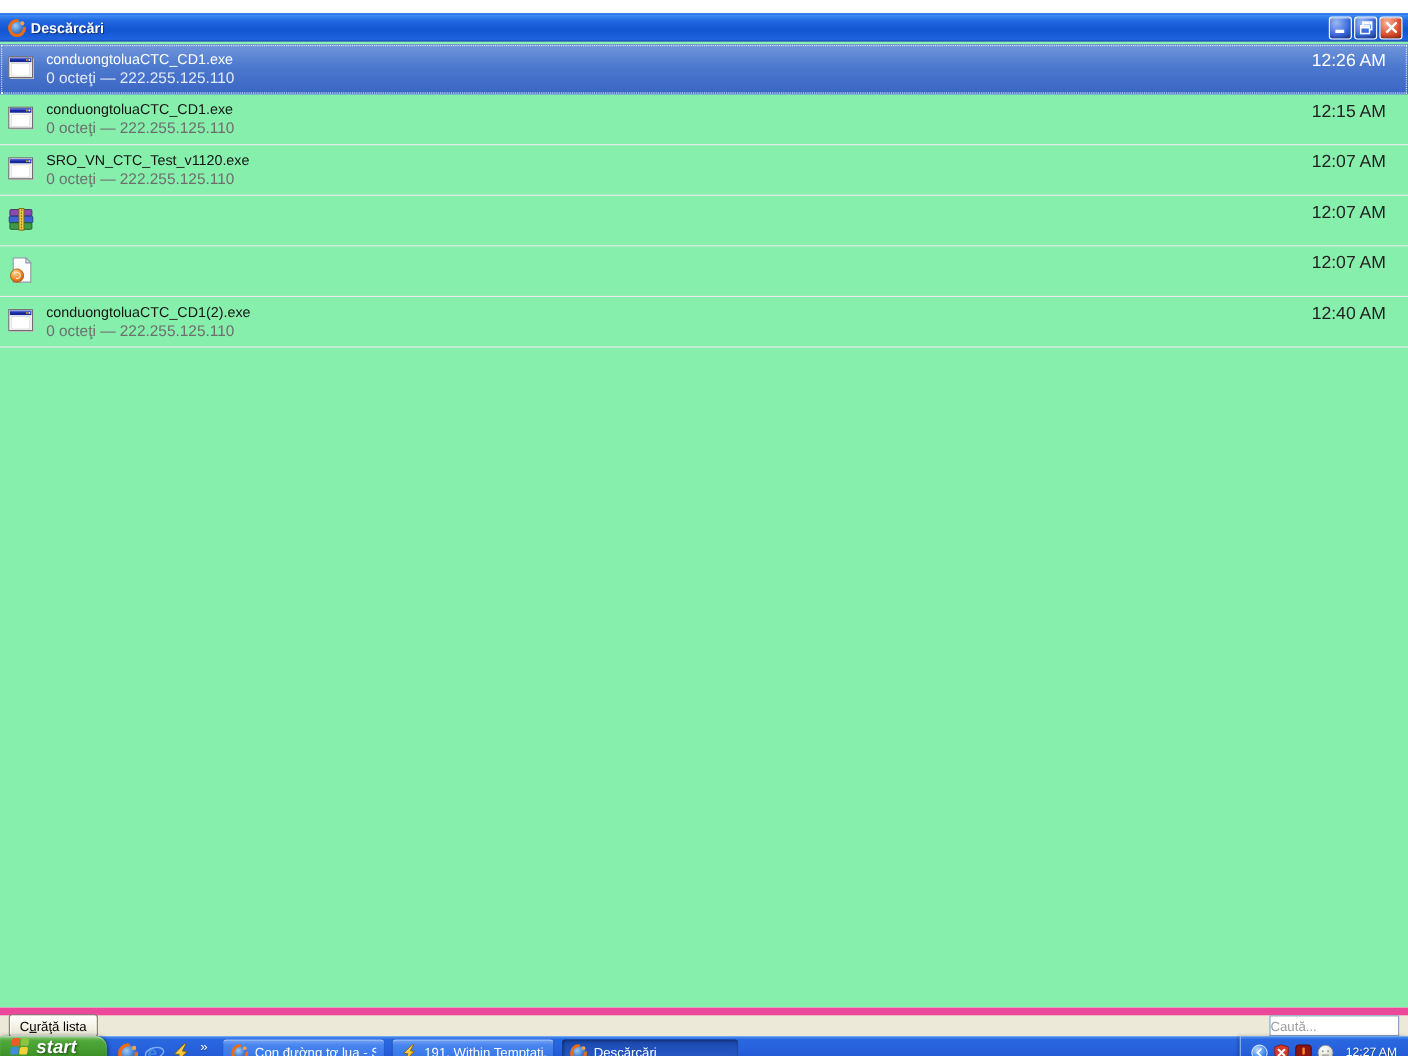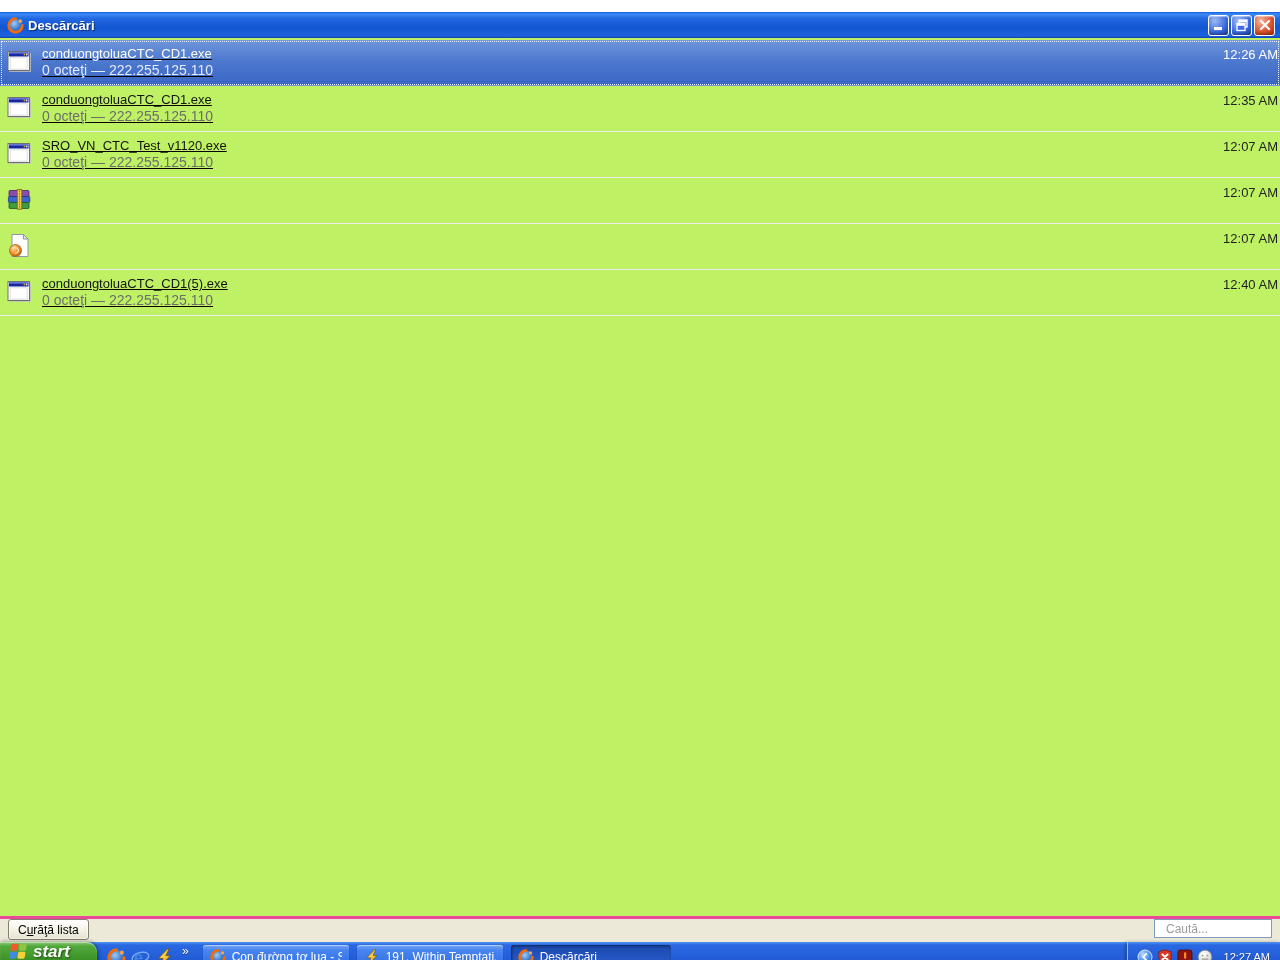--- a/index.html
+++ b/index.html
@@ -14,40 +14,40 @@
   .titlebar .app-icon { width:17px; height:17px; margin:0 4px 0 2px; }
   .title-text { color:#fff; font-weight:bold; font-size:13px; flex:1; text-shadow:1px 1px 1px #103070; }
   .winbtns { display:flex; gap:2px; }
   .winbtn { width:21px; height:21px; border:1px solid #fff; border-radius:3px; display:flex; align-items:center; justify-content:center;
             box-shadow:inset 0 1px 1px rgba(255,255,255,.5), inset 0 -2px 3px rgba(0,0,0,.25); }
   .winbtn.minimize-icon, .winbtn.restore-icon { background:radial-gradient(circle at 30% 25%, #9cb8f2, #3a6ae0 60%, #1f3f9e); }
   .winbtn.close-icon { background:radial-gradient(circle at 30% 25%, #f5b49a, #e05534 55%, #b02a0e); }
   .winbtn svg { width:16px; height:16px; display:block; }
 
   
-  .list { flex:1; background:#bef264; padding-top:2px; overflow:hidden;text-decoration:underline; }
+  .list { flex:1; background:#86efac; padding-top:2px; overflow:hidden; }
   .row { height:46px; position:relative; display:flex; padding:5px 10px 0 6px; border-bottom:1px solid #ececec; }
   .ricon { width:27px; height:27px; margin:3px 9px 0 0; flex:0 0 27px; }
   .ricon svg { width:100%; height:100%; display:block; }
   .rname { font-size:13px; line-height:17px; color:#151515; }
   .rdetails { font-size:14px; line-height:15px; margin-top:1px; color:#6d6d6d; }
-  .rtime { position:absolute; right:2px; top:7px; font-size:13px; color:#222; }
+  .rtime { position:absolute; right:20px; top:7px; font-size:16px; color:#222; }
   .row.selected { background:linear-gradient(180deg,#7197da 0%,#4d79ce 45%,#3a66c4 100%);
                   outline:1px dotted #e9eefb; outline-offset:-2px; border-bottom-color:transparent; }
   .row.selected .rname { color:#fff; }
   .row.selected .rdetails { color:#e4ebf9; }
   .row.selected .rtime { color:#fff; }
 
   
-  .footer { height:26px; flex:0 0 26px; background:#ece9d8; border-top:3px solid #ec4899;
-            display:flex; align-items:flex-start; justify-content:space-between; padding:0 8px; }
+  .footer { height:26px; flex:0 0 26px; background:#ece9d8; border-top:7px solid #ec4899;
+            display:flex; align-items:center; justify-content:space-between; padding:0 8px; }
   .clear-btn { height:21px; padding:0 9px; font-size:12px; color:#000; font-family:"Liberation Sans", sans-serif;
                background:linear-gradient(180deg,#ffffff,#f4f2e6 55%,#e5e2cf); border:1px solid #82826c; border-radius:3px;
                box-shadow:inset 0 0 0 1px rgba(255,255,255,.6); cursor:default; }
-  .search { width:118px; height:19px; border:1px solid #7f9db9; font-size:12px; padding:1px 11px; color:#ec4899;
+  .search { width:118px; height:19px; border:1px solid #7f9db9; font-size:12px; padding:1px 0; color:#ec4899;
             font-family:"Liberation Sans", sans-serif; }
   .search::placeholder { color:#9c9c9c; }
 
   
   .taskbar { height:30px; flex:0 0 30px; display:flex; align-items:stretch;
     background:linear-gradient(180deg,#5295f2 0%,#2a68e0 10%,#2560da 45%,#1d50c8 85%,#153a91 100%); }
   .start { width:97px; flex:0 0 97px; display:flex; align-items:flex-start; gap:5px; padding-left:7px;
     background:linear-gradient(180deg,#8dc97a 0%,#51a93b 14%,#3e9428 55%,#2c7a1b 100%);
     border-radius:0 10px 10px 0; box-shadow:1px 0 4px rgba(0,0,0,.45), inset 0 1px 1px rgba(255,255,255,.45);
     color:#fff; font-style:italic; font-weight:bold; font-size:17px; text-shadow:1px 1px 2px #1c4d10; cursor:default; }
@@ -151,21 +151,21 @@
             <rect x="3" y="4.5" width="19.5" height="1.4" fill="#4a5fd0"></rect>
             <circle cx="18.4" cy="6.5" r="0.9" fill="#d8a018"></circle>
             <circle cx="20.7" cy="6.5" r="0.9" fill="#e8e8e8"></circle>
             <rect x="4.2" y="9.8" width="17" height="11.4" fill="none" stroke="#dcdcdc"></rect>
           </svg>
         </span>
     <div class="rtext">
       <div class="rname">conduongtoluaCTC_CD1.exe</div>
       <div class="rdetails">0 octeţi — 222.255.125.110</div>
     </div>
-    <span class="rtime">12:35 AM</span>
+    <span class="rtime">12:15 AM</span>
   </div>
 
   <div class="row">
     <span class="ricon icon">
           <svg viewBox="0 0 27 27">
             <rect x="23.6" y="5" width="1.2" height="18.4" fill="#c3c3c3"></rect>
             <rect x="3.2" y="22.6" width="21.6" height="1.2" fill="#c3c3c3"></rect>
             <rect x="2" y="3.5" width="21.5" height="19" fill="#fff" stroke="#6f6f6f"></rect>
             <rect x="3" y="4.5" width="19.5" height="4" fill="#16289c"></rect>
             <rect x="3" y="4.5" width="19.5" height="1.4" fill="#4a5fd0"></rect>
@@ -220,21 +220,21 @@
             <rect x="3.2" y="22.6" width="21.6" height="1.2" fill="#c3c3c3"></rect>
             <rect x="2" y="3.5" width="21.5" height="19" fill="#fff" stroke="#6f6f6f"></rect>
             <rect x="3" y="4.5" width="19.5" height="4" fill="#16289c"></rect>
             <rect x="3" y="4.5" width="19.5" height="1.4" fill="#4a5fd0"></rect>
             <circle cx="18.4" cy="6.5" r="0.9" fill="#d8a018"></circle>
             <circle cx="20.7" cy="6.5" r="0.9" fill="#e8e8e8"></circle>
             <rect x="4.2" y="9.8" width="17" height="11.4" fill="none" stroke="#dcdcdc"></rect>
           </svg>
         </span>
     <div class="rtext">
-      <div class="rname">conduongtoluaCTC_CD1(5).exe</div>
+      <div class="rname">conduongtoluaCTC_CD1(2).exe</div>
       <div class="rdetails">0 octeţi — 222.255.125.110</div>
     </div>
     <span class="rtime">12:40 AM</span>
   </div>
 </div>
 
   <div class="footer">
     <button class="clear-btn">C<u>u</u>răţă lista</button>
     <input class="search" placeholder="Caută..." style="">
   </div>

